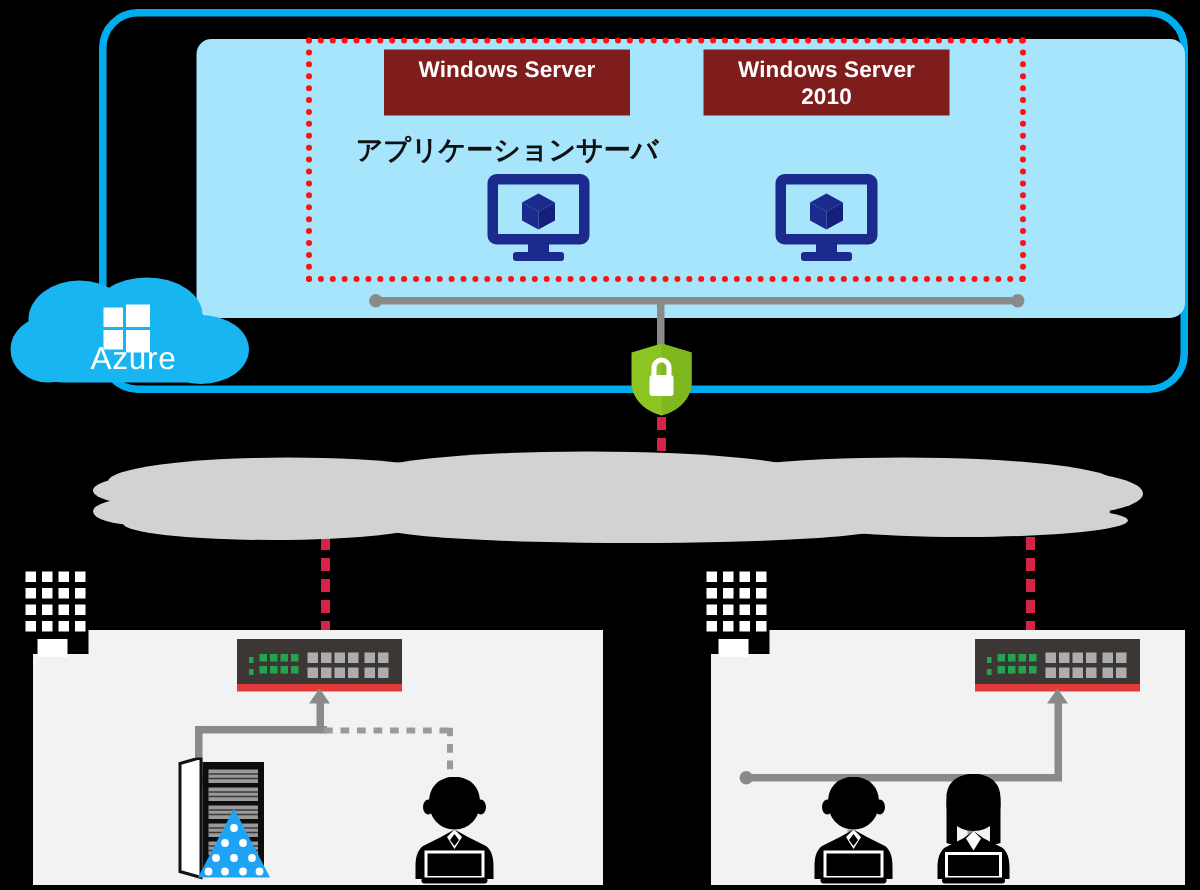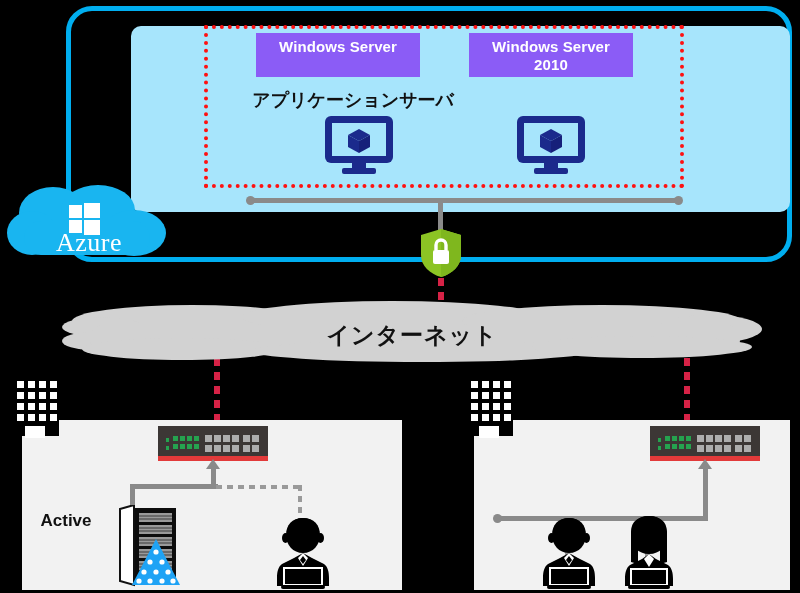--- a/index.html
+++ b/index.html
@@ -34,40 +34,40 @@
   
   #vm-group{
     left:204px;top:25px;width:480px;height:163px;
     border:4px dotted #FF1111;
     box-sizing:border-box;
     background:transparent;
   }
 
   
   .os-badge{
-    background:#8b5cf6;
+    background:#7f1d1d;
     color:#ffffff;
     font-weight:bold;
     font-size:15px;
     line-height:18px;
     text-align:center;
     padding:5px 6px 6px 6px;
     box-sizing:border-box;
     letter-spacing:.1px;
   }
   #os-badge-app{left:256px;top:33px;width:164px;height:44px;}
   #os-badge-db {left:469px;top:33px;width:164px;height:44px;}
   .os-badge .l2{display:block;}
 
   
   .role-caption{
     color:#111111;
     font-weight:bold;
     font-size:18px;
-    text-align:right;
+    text-align:center;
     white-space:nowrap;
   }
   #role-app{left:222px;top:88px;width:232px;}
   #role-db {left:469px;top:88px;width:164px;}
 
   
   .monitor{width:72px;height:62px;}
   #monitor-app{left:323px;top:114px;}
   #monitor-db {left:515px;top:114px;}
 
@@ -80,21 +80,21 @@
   #azure-bus-dot-r{left:674px;top:196px;width:9px;height:9px;border-radius:50%;background:#8A8A8A;}
   #azure-bus-drop{
     left:438px;top:200px;width:5px;height:32px;background:#8A8A8A;
   }
 
   
   #azure-cloud{left:6px;top:183px;width:166px;height:80px;}
   #azure-cloud-label{
     left:6px;top:228px;width:166px;
     text-align:center;color:#ffffff;
-    font-size:26px;letter-spacing:.5px;font-family:Liberation Serif, serif;
+    font-size:21px;letter-spacing:.5px;
   }
 
   
   #vpn-shield{left:420px;top:228px;width:42px;height:50px;}
 
   
   .dash-v{
     width:6px;
     background-image:linear-gradient(#D62246 60%, rgba(0,0,0,0) 0%);
     background-size:6px 14px;
@@ -267,21 +267,20 @@
         <ellipse cx="648" cy="32" rx="52" ry="14"></ellipse>
         <ellipse cx="40" cy="30" rx="40" ry="10"></ellipse>
         <ellipse cx="30" cy="44" rx="30" ry="9"></ellipse>
         <rect x="28" y="28" width="650" height="28" rx="13"></rect>
         <ellipse cx="120" cy="52" rx="100" ry="11"></ellipse>
         <ellipse cx="360" cy="54" rx="170" ry="11"></ellipse>
         <ellipse cx="580" cy="50" rx="110" ry="11"></ellipse>
       </g>
     </svg>
   </div>
-  <div class="abs" id="internet-label">インターネット</div>
 
   <div class="abs office-room" id="office-room-left"></div>
 
   <div class="abs building" id="building-left">
     <svg viewBox="0 0 55 72" width="55" height="72">
       <polygon points="6,8 49,8 45,4 10,4" fill="#000"></polygon>
       <rect x="4" y="8" width="47" height="62" fill="#000"></rect>
       <g fill="#ffffff">
         <rect x="9" y="15" width="7" height="7"></rect>
           <rect x="20" y="15" width="7" height="7"></rect>
@@ -339,21 +338,20 @@
 
   <div class="abs arrow-up" id="lan-l-arrow"></div>
   <div class="abs" id="lan-l-down"></div>
   <div class="abs" id="lan-l-horiz"></div>
   <div class="abs" id="lan-l-toserver"></div>
   <div class="abs arrow-down" id="lan-l-arrow-srv"></div>
   <div class="abs" id="lan-l-dash-h"></div>
   <div class="abs" id="lan-l-dash-v"></div>
 
   <div class="abs" id="ad-label">
-    <span>Active</span>
   </div>
 
   <div class="abs" id="ad-rack">
     <svg viewBox="0 0 62 82" width="62" height="82">
       <polygon points="2,4 16,0 16,80 2,76" fill="#ffffff" stroke="#111" stroke-width="2"></polygon>
       <rect x="17" y="3" width="41" height="76" fill="#0D0D0D"></rect>
       <g fill="#9A9A9A">
         <rect x="21" y="8" width="33" height="9"></rect>
         <rect x="21" y="20" width="33" height="9"></rect>
         <rect x="21" y="32" width="33" height="9"></rect>

